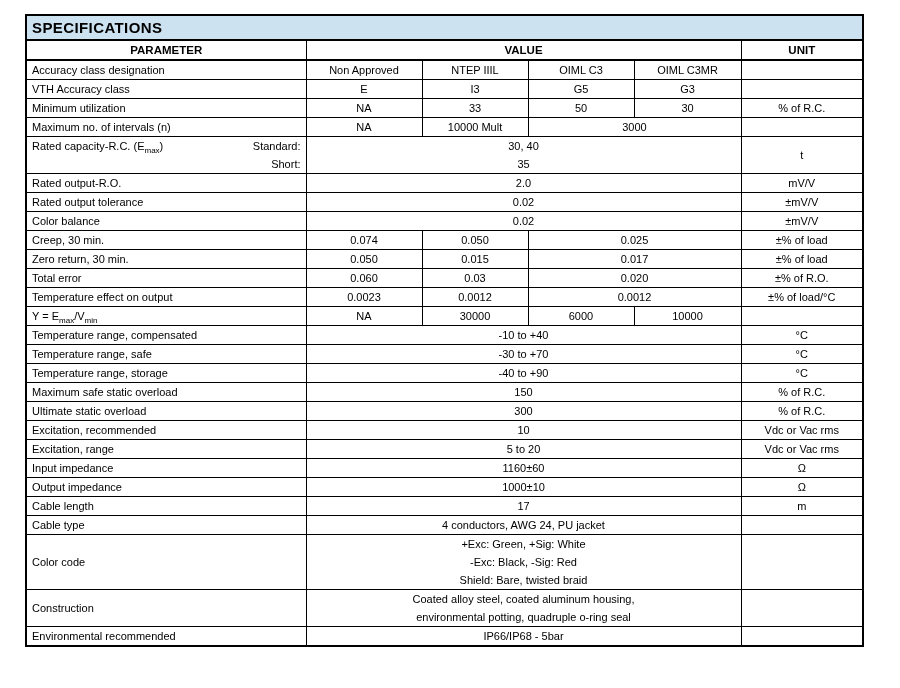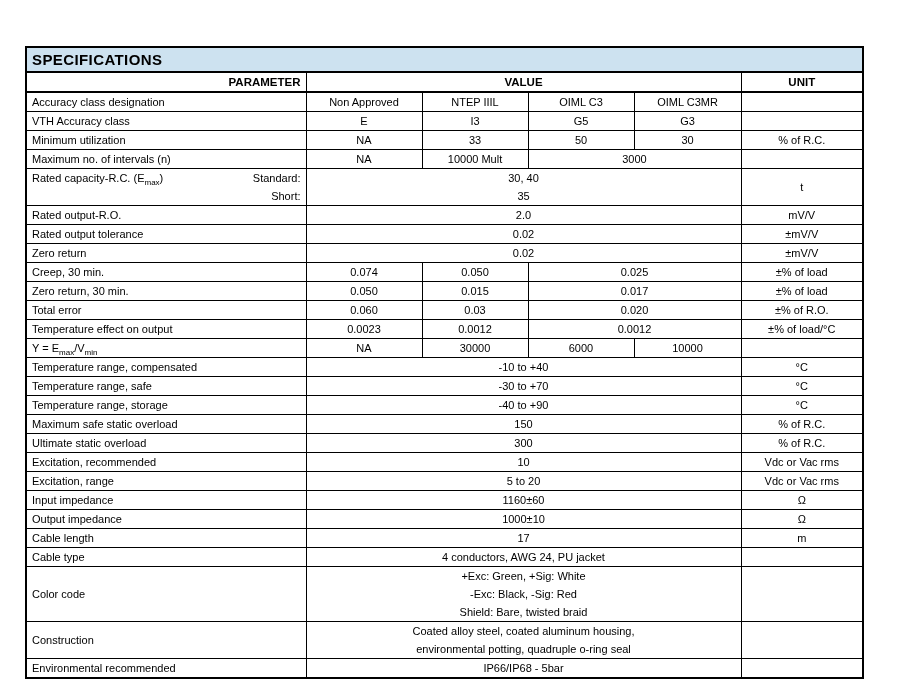--- a/index.html
+++ b/index.html
@@ -11,21 +11,20 @@
     color: #000;
     position: relative;
   }
   table.spec {
     position: absolute;
     left: 25px; top: 14px;
     width: 837px;
     border-collapse: collapse;
     table-layout: fixed;
     border: 2px solid #000;
-    margin-top: 32px;
   }
   col.c-param { width: 280px; }
   col.c-v1 { width: 116px; }
   col.c-v2 { width: 106px; }
   col.c-v3 { width: 106px; }
   col.c-v4 { width: 107px; }
   col.c-unit { width: 122px; }
 
   th, td {
     border: 1px solid #000;
@@ -44,21 +43,21 @@
     height: 23px;
     line-height: 23px;
     padding-left: 5px;
   }
   tr.head th {
     font-weight: bold;
     text-align: center;
     font-size: 11.5px;
     border-bottom: 2px solid #000;
   }
-  tr.head th.param { text-align: right; }
+  tr.head th.param { text-align: center; }
   td.param { text-align: left; }
   td.val, td.unit { text-align: center; }
   .param-flex { display: flex; justify-content: space-between; }
   .param-sub { text-align: right; }
   sub { font-size: 8px; line-height: 0; }
 </style>
 </head>
 <body>
 
 <table class="spec">
@@ -126,21 +125,21 @@
         <td class="param">Rated output-R.O.</td>
         <td class="val" colspan="4">2.0</td>
         <td class="unit">mV/V</td>
       </tr>
       <tr>
         <td class="param">Rated output tolerance</td>
         <td class="val" colspan="4">0.02</td>
         <td class="unit">±mV/V</td>
       </tr>
       <tr>
-        <td class="param">Zero return</td>
+        <td class="param">Color balance</td>
         <td class="val" colspan="4">0.02</td>
         <td class="unit">±mV/V</td>
       </tr>
       <tr>
         <td class="param">Creep, 30 min.</td>
         <td class="val" colspan="1">0.074</td>
         <td class="val" colspan="1">0.050</td>
         <td class="val" colspan="2">0.025</td>
         <td class="unit">±% of load</td>
       </tr>

